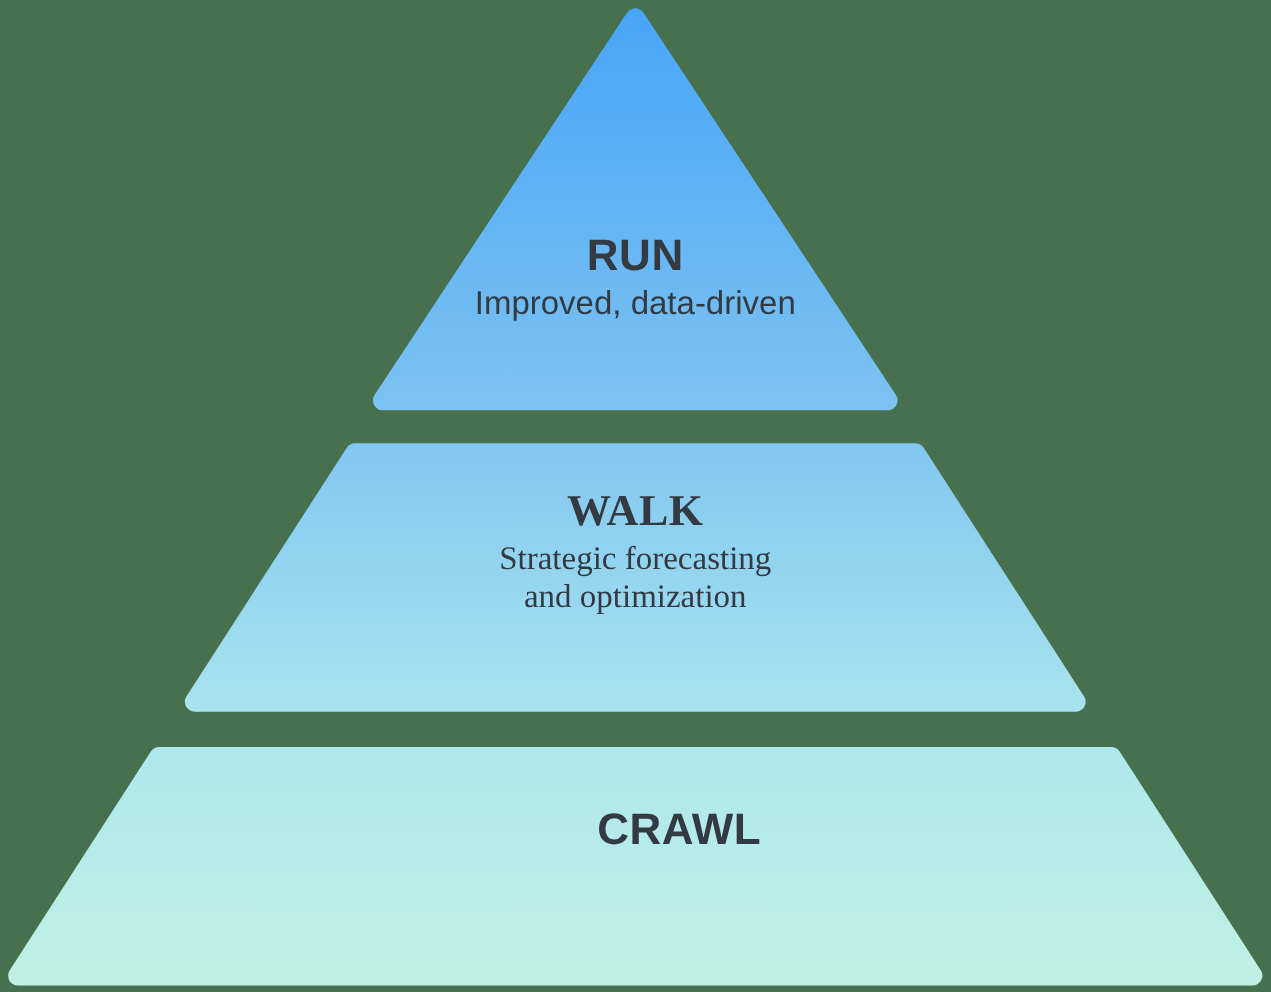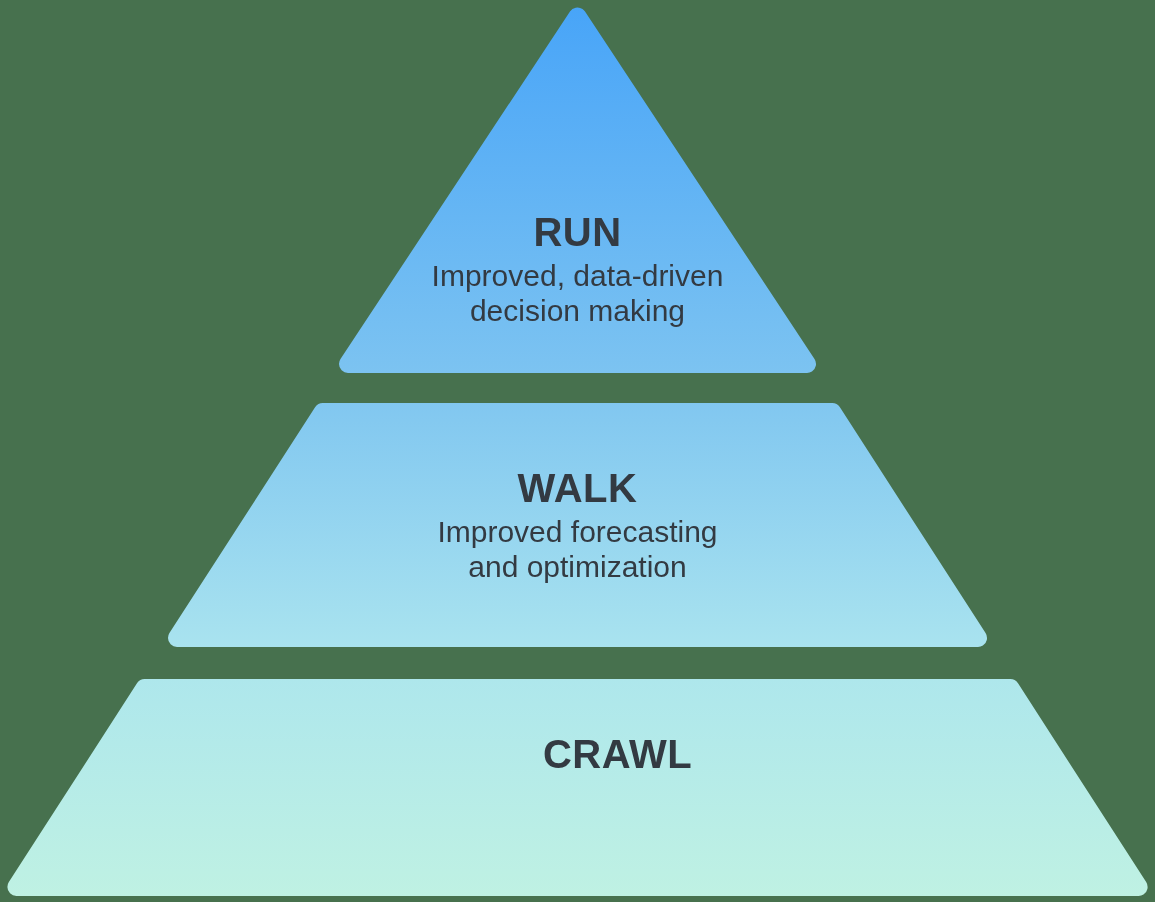--- a/index.html
+++ b/index.html
@@ -38,21 +38,21 @@
     line-height: 48px;
     letter-spacing: 0.5px;
   }
   .tier-text .subtitle {
     font-size: 30px;
     font-weight: 400;
     line-height: 35px;
     margin-top: 2px;
   }
   .tier-text.run   { top: 208px; }
-  .tier-text.walk  { top: 464px; }
+  .tier-text.walk  { top: 440px; font-family: Liberation Serif, serif; }
   .tier-text.crawl { top: 730px; margin-left: 40px; }
 </style>
 </head>
 <body>
 
 <div class="canvas">
 
   <svg class="pyramid-svg" width="1155" height="902" viewBox="0 0 1155 902">
     <defs>
       <linearGradient id="grad-run" gradientUnits="userSpaceOnUse" x1="577.5" y1="0" x2="577.5" y2="373">
@@ -73,28 +73,27 @@
 
     <path d="M322.8 412 L832.2 412 L978 638 L177 638 Z" fill="url(#grad-walk)" stroke="url(#grad-walk)" stroke-width="18" stroke-linejoin="round" stroke-linecap="round"></path>
 
     <path d="M144.7 688 L1010.3 688 L1138.6 887 L16.4 887 Z" fill="url(#grad-crawl)" stroke="url(#grad-crawl)" stroke-width="18" stroke-linejoin="round" stroke-linecap="round"></path>
   </svg>
 
   <div class="tier-text run">
     <div class="heading">RUN</div>
     <div class="subtitle">
       <div>Improved, data-driven</div>
-      <div>decision making</div>
     </div>
   </div>
 
   <div class="tier-text walk">
     <div class="heading">WALK</div>
     <div class="subtitle">
-      <div>Improved forecasting</div>
+      <div>Strategic forecasting</div>
       <div>and optimization</div>
     </div>
   </div>
 
   <div class="tier-text crawl">
     <div class="heading">CRAWL</div>
   </div>
 
 </div>
 

